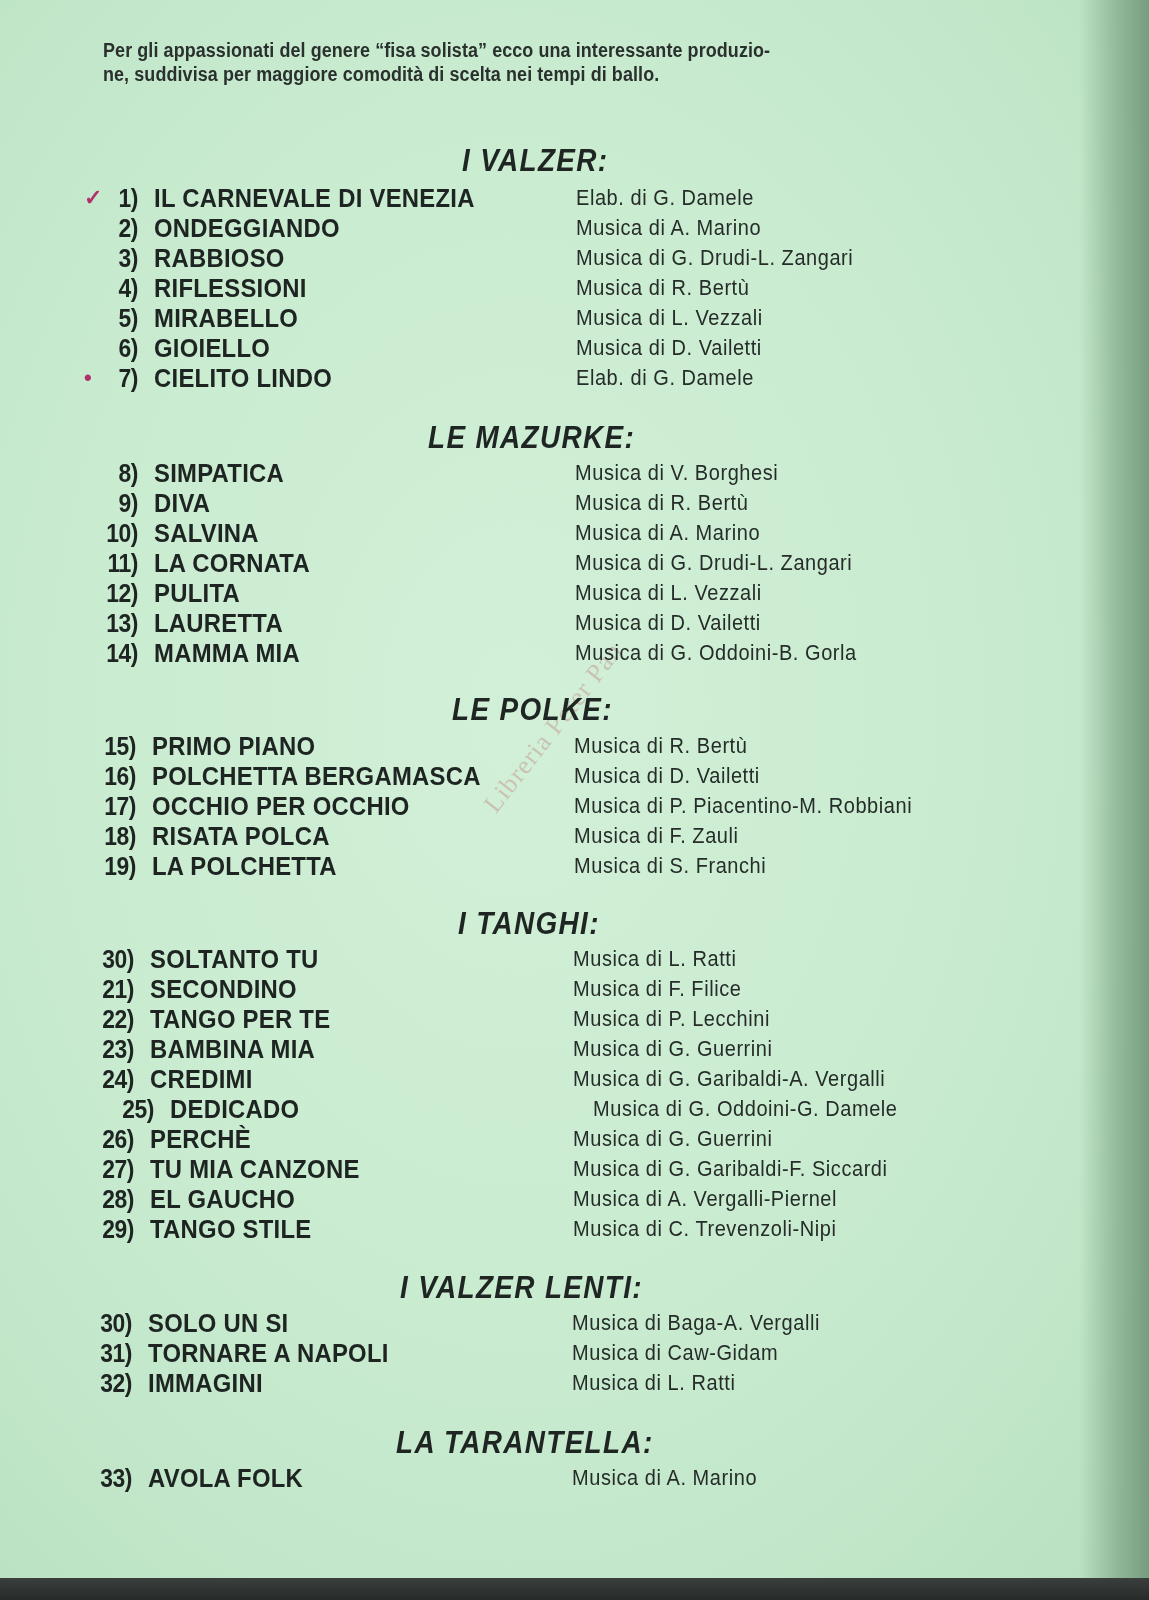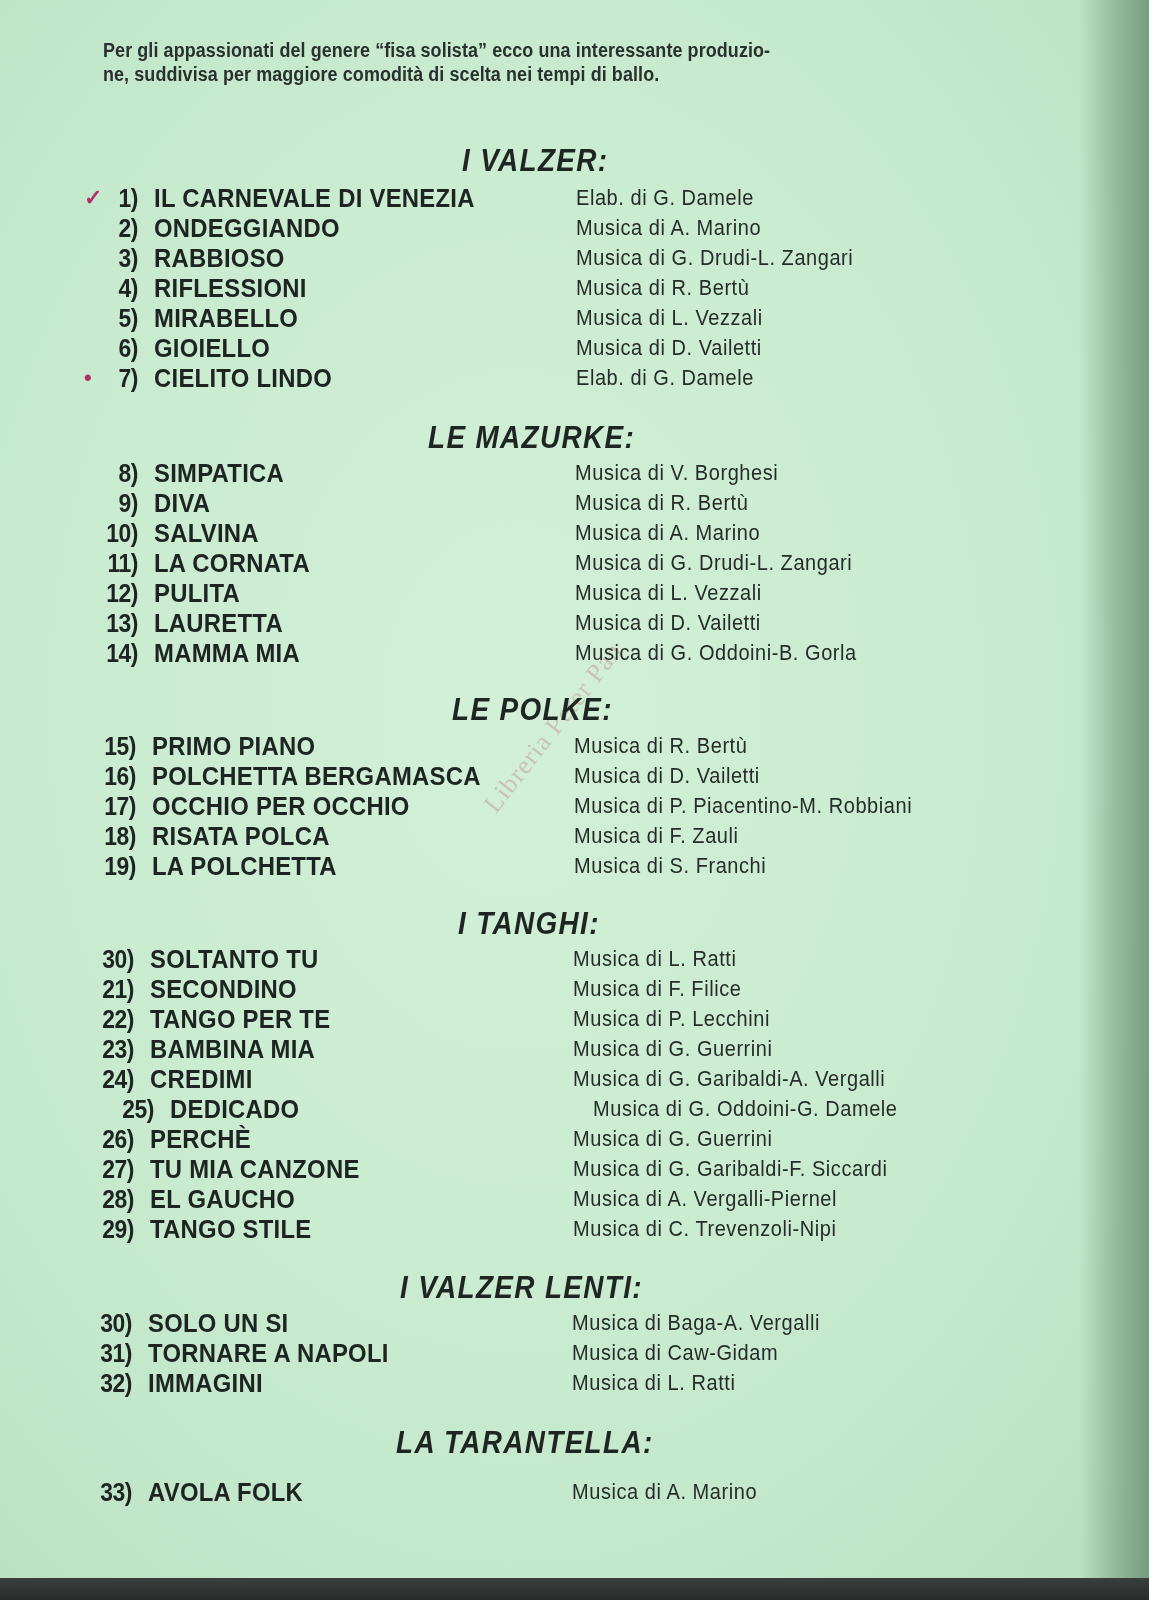--- a/index.html
+++ b/index.html
@@ -235,21 +235,21 @@
         <span class="num" style="left: 72px; top: -2px;">31)</span>
         <span class="title" style="left: 148px; top: -2px;">TORNARE A NAPOLI</span>
         <span class="credit" style="left: 572px; top: 1px;">Musica di Caw-Gidam</span>
       </div>
       <div class="row" style="left: 0px; top: 1370px; width: 1149px;">
         <span class="num" style="left: 72px; top: -2px;">32)</span>
         <span class="title" style="left: 148px; top: -2px;">IMMAGINI</span>
         <span class="credit" style="left: 572px; top: 1px;">Musica di L. Ratti</span>
       </div>
       <div class="section-title" style="left: 396px; top: 1425px;">LA  TARANTELLA:</div>
-      <div class="row" style="left: 0px; top: 1465px; width: 961px; margin-top: 14px;">
+      <div class="row" style="left: 0px; top: 1465px; width: 961px;">
         <span class="num" style="left: 72px; top: -2px;">33)</span>
         <span class="title" style="left: 148px; top: -2px;">AVOLA FOLK</span>
         <span class="credit" style="left: 572px; top: 1px;">Musica di A. Marino</span>
       </div>
     </div>
 </div>
 
 <div class="bottom-edge"></div>
 
 </body></html>

